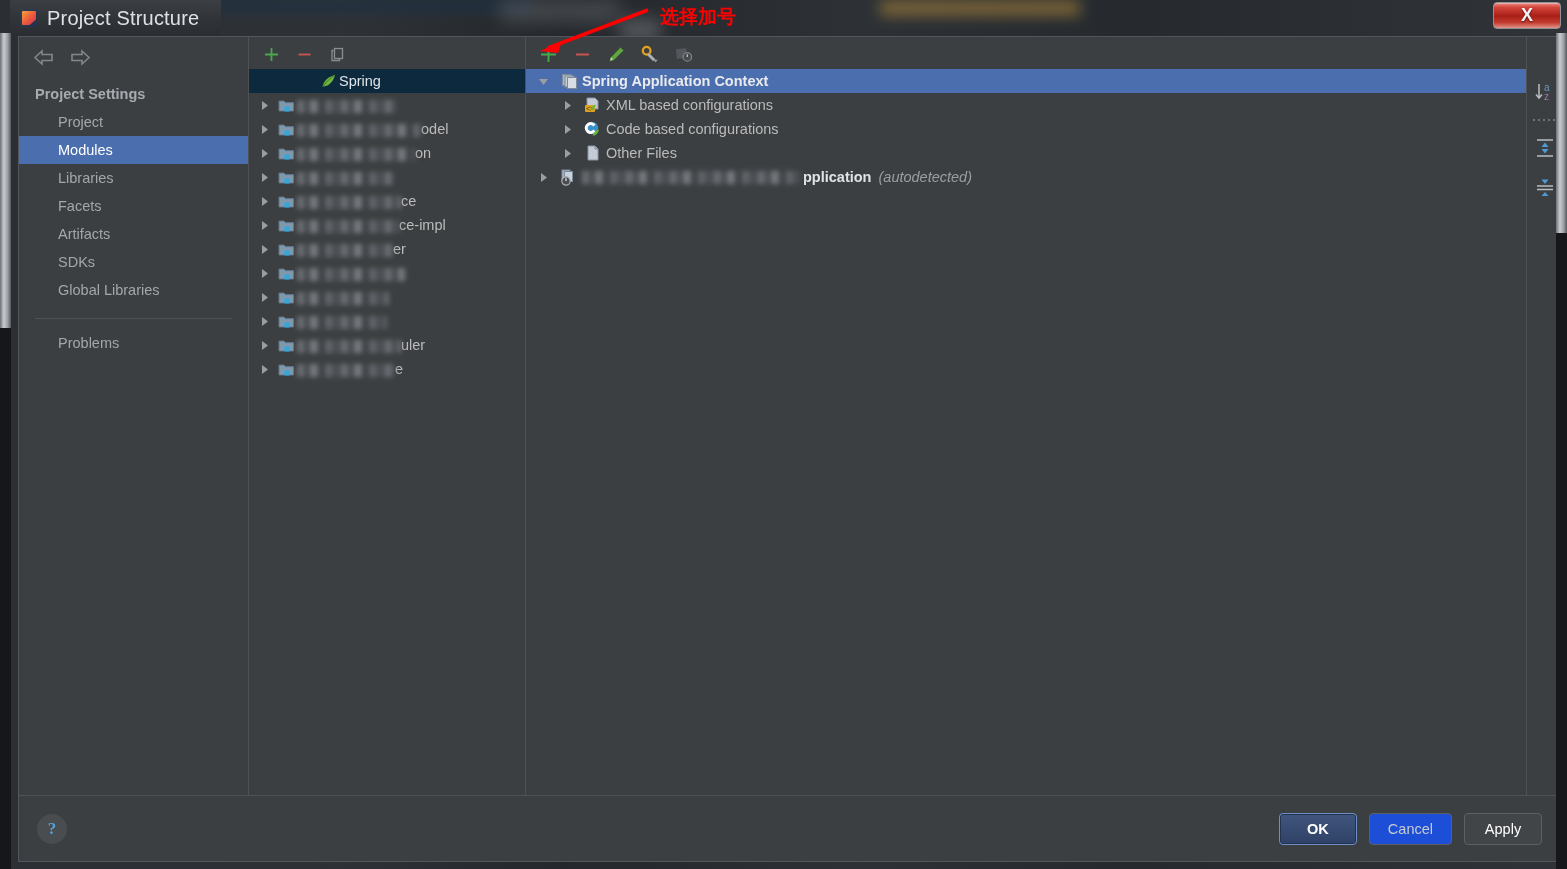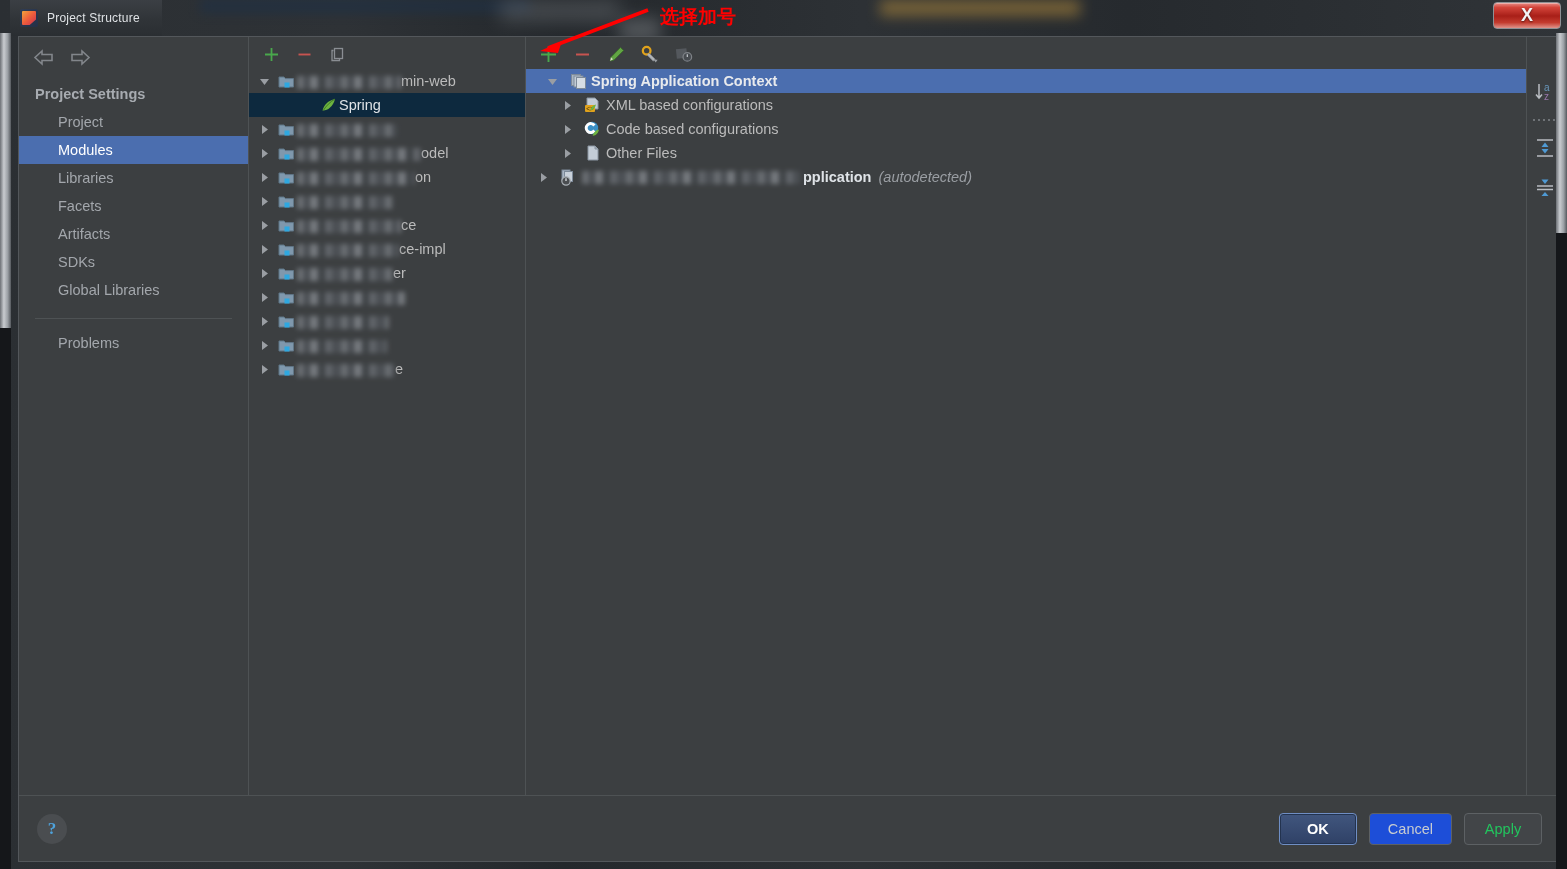--- a/index.html
+++ b/index.html
@@ -50,21 +50,21 @@
     background: linear-gradient(135deg, #2f3c54 0%, #243047 100%);
     border-radius: 2px;
   }
   .title-ico:after {
     content:""; position:absolute; left:2px; top:2px; width:14px; height:14px;
     background: linear-gradient(135deg, #f2a33c 0%, #ef5f3c 48%, #ca2f4f 100%);
     clip-path: polygon(0 0, 100% 0, 100% 60%, 55% 100%, 0 100%);
     border-radius:1px;
   }
   .title-text {
-    font-size: 12px; color: #dfe2e5; letter-spacing: .2px; white-space: nowrap;
+    font-size: 20px; color: #dfe2e5; letter-spacing: .2px; white-space: nowrap;
   }
 
   .closebtn {
     position: absolute; right: 6px; top: 2px; width: 68px; height: 27px;
     background: linear-gradient(180deg, #e88d86 0%, #d3443a 18%, #a81f18 52%, #c33b2e 78%, #e09289 100%);
     border: 1px solid #8e9195; border-radius: 4px;
     display:flex; align-items:center; justify-content:center;
     box-shadow: inset 0 1px 0 rgba(255,255,255,.35);
   }
   .closebtn span {
@@ -208,21 +208,21 @@
     min-width: 78px; height: 32px; margin-left: 12px; border-radius: 4px;
     display:flex; align-items:center; justify-content:center;
     font-size: 14.5px; padding: 0 18px; border: 1px solid #5d6164;
   }
   .btn.primary {
     background: linear-gradient(180deg,#41567e 0%, #2f4166 100%);
     color: #ffffff; font-weight: bold; border-color: #6f8ec4;
     box-shadow: 0 0 0 1px #23334f inset;
   }
   .btn.normal { background: #1d4ed8; color: #c8ccd0; }
-  .btn.disabled { background: #424548; color: #22c55e; }
+  .btn.disabled { background: #424548; color: #ffffff; }
 
   
   .annot { position: absolute; z-index: 10; pointer-events:none; }
   .annot-text {
     position: absolute; left: 660px; top: 4px;
     color: #ff0000; font-size: 19px; font-weight: bold;
     font-family: "DejaVu Sans", sans-serif;
     z-index: 11;
   }
 </style>
@@ -299,34 +299,20 @@
               </svg>
           </div>
           <div class="tbtn">
             <svg width="17" height="17" viewBox="0 0 17 17">
               <rect x="5.5" y="2.5" width="8" height="10" fill="none" stroke="#8a8e93" stroke-width="1.3"></rect>
               <path d="M4.5 4.5 H3 V14.5 H10.5 V13" fill="none" stroke="#8a8e93" stroke-width="1.3"></path>
             </svg>
           </div>
         </div>
         <div class="tree" id="modules-tree">
-            <div class="trow mod-row" style="padding-left: 4px;">
-              <div class="twist">
-                <svg width="11" height="11" viewBox="0 0 11 11">
-                  <path d="M1 3 L10 3 L5.5 9 Z" fill="#9a9ea3"></path>
-                </svg>
-              </div>
-              <div class="ticon">
-                <svg width="17" height="15" viewBox="0 0 17 15">
-                  <path d="M1 3 L6 3 L7.4 4.6 L15.5 4.6 L15.5 13 L1 13 Z" fill="#7f98ad" stroke="#5f7687" stroke-width="1"></path>
-                  <rect x="6.5" y="8.5" width="5" height="5" fill="#2fa8e0"></rect>
-                </svg>
-              </div>
-              <span class="tlabel"><span class="redact" style="width: 104px;"></span><span>min-web</span></span>
-            </div>
             <div class="trow mod-row selected" style="padding-left: 46px;">
               <div class="twist"></div>
               <div class="ticon">
                 <svg width="17" height="16" viewBox="0 0 17 16">
                   <path d="M15 2 C13 10 7 14 2.5 13.5 C4 8 8 3.5 15 2 Z" fill="#6db33f"></path>
                   <path d="M15 2 C10 5 6 9 3.5 13.2" stroke="#3f7a24" stroke-width="1" fill="none"></path>
                 </svg>
               </div>
               <span class="tlabel" style="color: rgb(223, 227, 231);">Spring</span>
             </div>
@@ -462,20 +448,34 @@
                   <path d="M3 1 L9 5.5 L3 10 Z" fill="#9a9ea3"></path>
                 </svg>
               </div>
               <div class="ticon">
                 <svg width="17" height="15" viewBox="0 0 17 15">
                   <path d="M1 3 L6 3 L7.4 4.6 L15.5 4.6 L15.5 13 L1 13 Z" fill="#7f98ad" stroke="#5f7687" stroke-width="1"></path>
                   <rect x="6.5" y="8.5" width="5" height="5" fill="#2fa8e0"></rect>
                 </svg>
               </div>
               <span class="tlabel"><span class="redact" style="width: 90px;"></span></span>
+            </div>
+            <div class="trow mod-row" style="padding-left: 4px;">
+              <div class="twist">
+                <svg width="11" height="11" viewBox="0 0 11 11">
+                  <path d="M3 1 L9 5.5 L3 10 Z" fill="#9a9ea3"></path>
+                </svg>
+              </div>
+              <div class="ticon">
+                <svg width="17" height="15" viewBox="0 0 17 15">
+                  <path d="M1 3 L6 3 L7.4 4.6 L15.5 4.6 L15.5 13 L1 13 Z" fill="#7f98ad" stroke="#5f7687" stroke-width="1"></path>
+                  <rect x="6.5" y="8.5" width="5" height="5" fill="#2fa8e0"></rect>
+                </svg>
+              </div>
+              <span class="tlabel"><span class="redact" style="width: 104px;"></span><span>uler</span></span>
             </div>
             <div class="trow mod-row" style="padding-left: 4px;">
               <div class="twist">
                 <svg width="11" height="11" viewBox="0 0 11 11">
                   <path d="M3 1 L9 5.5 L3 10 Z" fill="#9a9ea3"></path>
                 </svg>
               </div>
               <div class="ticon">
                 <svg width="17" height="15" viewBox="0 0 17 15">
                   <path d="M1 3 L6 3 L7.4 4.6 L15.5 4.6 L15.5 13 L1 13 Z" fill="#7f98ad" stroke="#5f7687" stroke-width="1"></path>
@@ -514,21 +514,21 @@
           </div>
           <div class="tbtn">
             <svg width="21" height="19" viewBox="0 0 21 19">
               <path d="M2 4 L13 3 L14 13 L3 14 Z" fill="#54585d"></path>
               <circle cx="14" cy="12" r="4.5" fill="#474b50" stroke="#7e8287" stroke-width="1.3"></circle>
               <path d="M14 9.2 V12" stroke="#b9bdc2" stroke-width="1.4"></path>
             </svg>
           </div>
         </div>
         <div class="facet-tree" id="facet-tree">
-            <div class="frow selected" style="padding-left: 13px; align-items: center;">
+            <div class="frow selected" style="padding-left: 4px; align-items: center;">
               <div class="ftw">
                 <svg width="11" height="11" viewBox="0 0 11 11">
                   <path d="M1 3 L10 3 L5.5 9 Z" fill="#9a9ea3"></path>
                 </svg>
               </div>
               <div class="ficon">
                 <svg width="17" height="16" viewBox="0 0 17 16">
                   <rect x="1.5" y="1.5" width="9" height="11" fill="#aab6c4" stroke="#7d8a99" stroke-width="1"></rect>
                   <rect x="4" y="3" width="9" height="11" fill="#c3ccd6" stroke="#7d8a99" stroke-width="1"></rect>
                   <rect x="6.5" y="4.5" width="9" height="11" fill="#d6dde4" stroke="#7d8a99" stroke-width="1"></rect>

